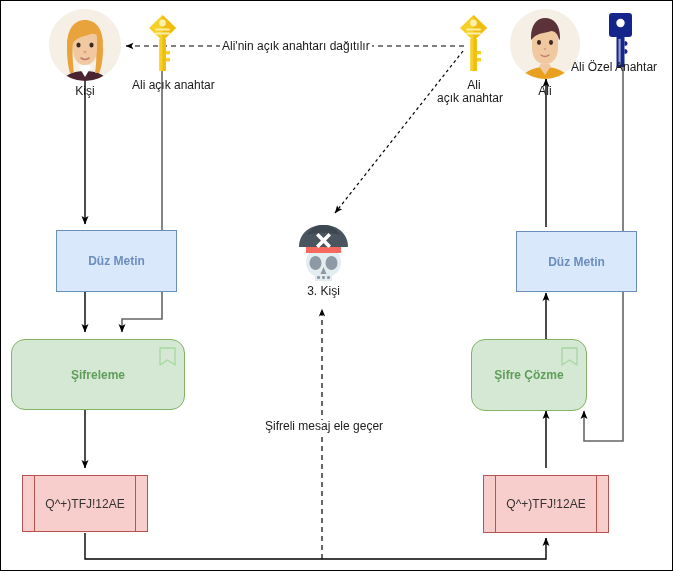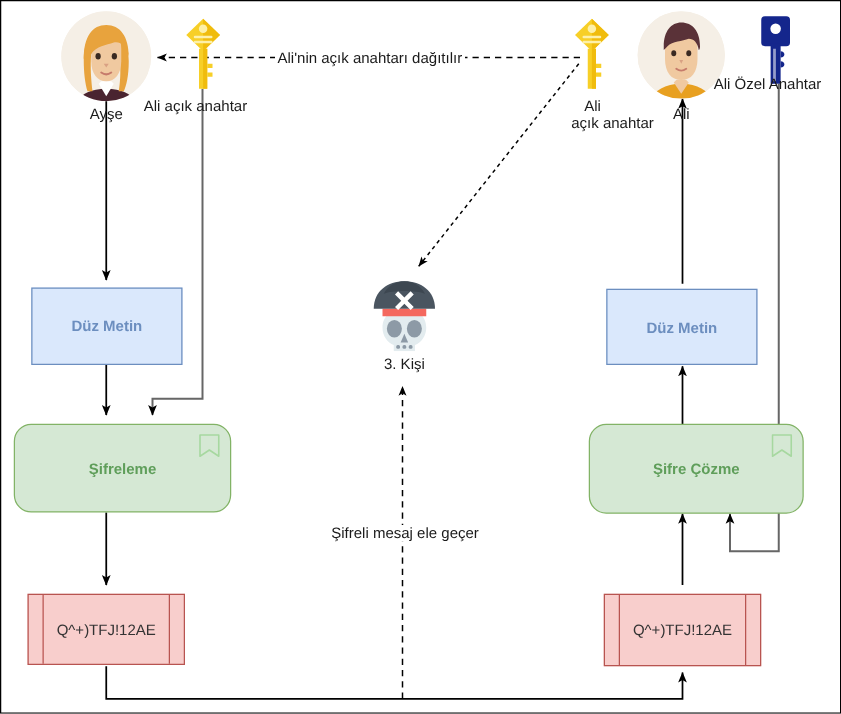--- a/index.html
+++ b/index.html
@@ -34,20 +34,21 @@
     align-items: center;
     justify-content: center;
     font-size: 12px;
     font-weight: bold;
     text-align: center;
   }
   .box-plain {
     background: #dae8fc;
     border: 1px solid #6c8ebf;
     color: #6c8ebf;
+    margin-left: 31px;
   }
   .box-process {
     background: #d5e8d4;
     border: 1px solid #82b366;
     color: #5f9e5a;
     border-radius: 14px;
   }
   .box-cipher {
     background: #f8cecc;
     border: 1px solid #b85450;
@@ -143,52 +144,52 @@
       <path d="M30 58 L36 68 L42 58 L40 56 L32 56 Z" fill="#ffffff"></path>
       <path d="M18 40 C18 22 25 12 36 12 C47 12 54 22 54 40 C54 52 52 60 50 64 L46 64 C48 52 48 36 44 30 C40 36 30 38 24 34 C23 44 24 56 25 64 L21 64 C19 58 18 48 18 40 Z" fill="#e8a33d"></path>
       <path d="M24 30 C24 20 29 15 36 15 C43 15 48 20 48 30 L48 40 C48 50 43 56 36 56 C29 56 24 50 24 40 Z" fill="#f0c9a0"></path>
       <ellipse cx="29.5" cy="36" rx="2.1" ry="2.6" fill="#3a2a22"></ellipse>
       <ellipse cx="42.5" cy="36" rx="2.1" ry="2.6" fill="#3a2a22"></ellipse>
       <path d="M34 42 L36 45 L38 42 Z" fill="#d9a183"></path>
       <path d="M32 49 Q36 52 40 49" stroke="#c67b6b" stroke-width="1.6" fill="none" stroke-linecap="round"></path>
       <path d="M18 38 C18 20 25 11 36 11 C47 11 54 20 54 36 C52 28 48 24 42 25 C36 27 28 28 24 34 C22 36 20 38 18 38 Z" fill="#e8a33d"></path>
     </svg>
   </div>
-  <div class="lbl c" style="left:48px; top:84px; width:72px;">Ayşe</div>
+  <div class="lbl c" style="left:48px; top:84px; width:72px;">Kişi</div>
 
   <div class="icon-abs" style="left:145px; top:12px; width:33px; height:60px;">
     <svg viewBox="0 0 33 60" width="33" height="60">
       <path d="M16.5 2 L30 15 L16.5 28 L3 15 Z" fill="#f7cf27"></path>
       <path d="M16.5 2 L30 15 L16.5 28 Z" fill="#f0bc0d"></path>
       <circle cx="16.5" cy="10" r="3.4" fill="#fdf0a8"></circle>
       <rect x="9" y="15.5" width="15" height="2.1" rx="1" fill="#fdf0a8"></rect>
       <rect x="9" y="19.5" width="15" height="2.1" rx="1" fill="#fdf0a8"></rect>
       <rect x="13.2" y="26" width="6.6" height="32" fill="#f7cf27"></rect>
       <rect x="16.5" y="26" width="3.3" height="32" fill="#f0bc0d"></rect>
       <rect x="19.8" y="38" width="4.2" height="3.4" fill="#f7cf27"></rect>
       <rect x="19.8" y="45" width="4.2" height="3.4" fill="#f7cf27"></rect>
     </svg>
   </div>
-  <div class="lbl" style="left:114px; top:78px;">Ali açık anahtar</div>
+  <div class="lbl" style="left:131px; top:78px;">Ali açık anahtar</div>
 
   <div class="icon-abs" style="left:456px; top:12px; width:33px; height:60px;">
     <svg viewBox="0 0 33 60" width="33" height="60">
       <path d="M16.5 2 L30 15 L16.5 28 L3 15 Z" fill="#f7cf27"></path>
       <path d="M16.5 2 L30 15 L16.5 28 Z" fill="#f0bc0d"></path>
       <circle cx="16.5" cy="10" r="3.4" fill="#fdf0a8"></circle>
       <rect x="9" y="15.5" width="15" height="2.1" rx="1" fill="#fdf0a8"></rect>
       <rect x="9" y="19.5" width="15" height="2.1" rx="1" fill="#fdf0a8"></rect>
       <rect x="13.2" y="26" width="6.6" height="32" fill="#f7cf27"></rect>
       <rect x="16.5" y="26" width="3.3" height="32" fill="#f0bc0d"></rect>
       <rect x="19.8" y="38" width="4.2" height="3.4" fill="#f7cf27"></rect>
       <rect x="19.8" y="45" width="4.2" height="3.4" fill="#f7cf27"></rect>
     </svg>
   </div>
   <div class="lbl c" style="left:430px; top:78px; width:86px;">Ali</div>
-  <div class="lbl c" style="left:446px; top:91px; width:86px;">açık anahtar</div>
+  <div class="lbl c" style="left:426px; top:91px; width:86px;">açık anahtar</div>
 
   <div class="avatar" style="left:509px; top:8px; width:70px; height:70px;">
     <svg viewBox="0 0 70 70" width="70" height="70">
       <circle cx="35" cy="35" r="35" fill="#f5efe6"></circle>
       <path d="M35 58 C22 58 13 64 11 70 L59 70 C57 64 48 58 35 58 Z" fill="#e8a020"></path>
       <path d="M29 57 L35 66 L41 57 L39 55 L31 55 Z" fill="#f0c9a0"></path>
       <path d="M22 30 C22 19 27 13 35 13 C43 13 48 19 48 30 L48 38 C48 49 43 55 35 55 C27 55 22 49 22 38 Z" fill="#f0c9a0"></path>
       <path d="M21 28 C21 16 27 9 35 9 C44 9 50 16 50 28 C50 30 49.5 31 49 31 C48 25 45 22 41 22 C36 24 28 24 24 28 C23 29 22 30 21 31 C21 30 21 29 21 28 Z" fill="#5a3238"></path>
       <ellipse cx="29" cy="33.5" rx="2" ry="2.4" fill="#3a2a22"></ellipse>
       <ellipse cx="41" cy="33.5" rx="2" ry="2.4" fill="#3a2a22"></ellipse>
@@ -238,21 +239,21 @@
       <rect x="10" y="28" width="35" height="6" fill="#f4685e"></rect>
       <path d="M3 28 C3 14 14 6 27.5 6 C41 6 52 14 52 28 Z" fill="#4a5560"></path>
       <path d="M27.5 6 C20 6 14 10 11 16 C18 13 37 13 44 16 C41 10 35 6 27.5 6 Z" fill="#3d4751"></path>
       <path d="M22.5 14 L27.5 19 L32.5 14 L35 16.5 L30 21.5 L35 26.5 L32.5 29 L27.5 24 L22.5 29 L20 26.5 L25 21.5 L20 16.5 Z" fill="#ffffff"></path>
     </svg>
   </div>
   <div class="lbl c" style="left:290px; top:284px; width:65px;">3. Kişi</div>
 
   <div class="node box-plain" style="left:484px; top:230px; width:121px; height:61px;">Düz Metin</div>
 
-  <div class="node box-process" style="left:470px; top:338px; width:172px; height:72px;text-align:right;">
+  <div class="node box-process" style="left:470px; top:338px; width:116px; height:72px;text-align:right;">
     <span>Şifre Çözme</span>
     <svg class="bookmark-icon" viewBox="0 0 17 19">
       <path d="M1 1 L16 1 L16 18 L8.5 13 L1 18 Z" fill="none" stroke="#a7d8a0" stroke-width="1.3" stroke-linejoin="round"></path>
     </svg>
   </div>
 
   <div class="node box-cipher" style="left:482px; top:474px; width:126px; height:58px; position:absolute;">Q^+)TFJ!12AE</div>
 
 </div>
 

